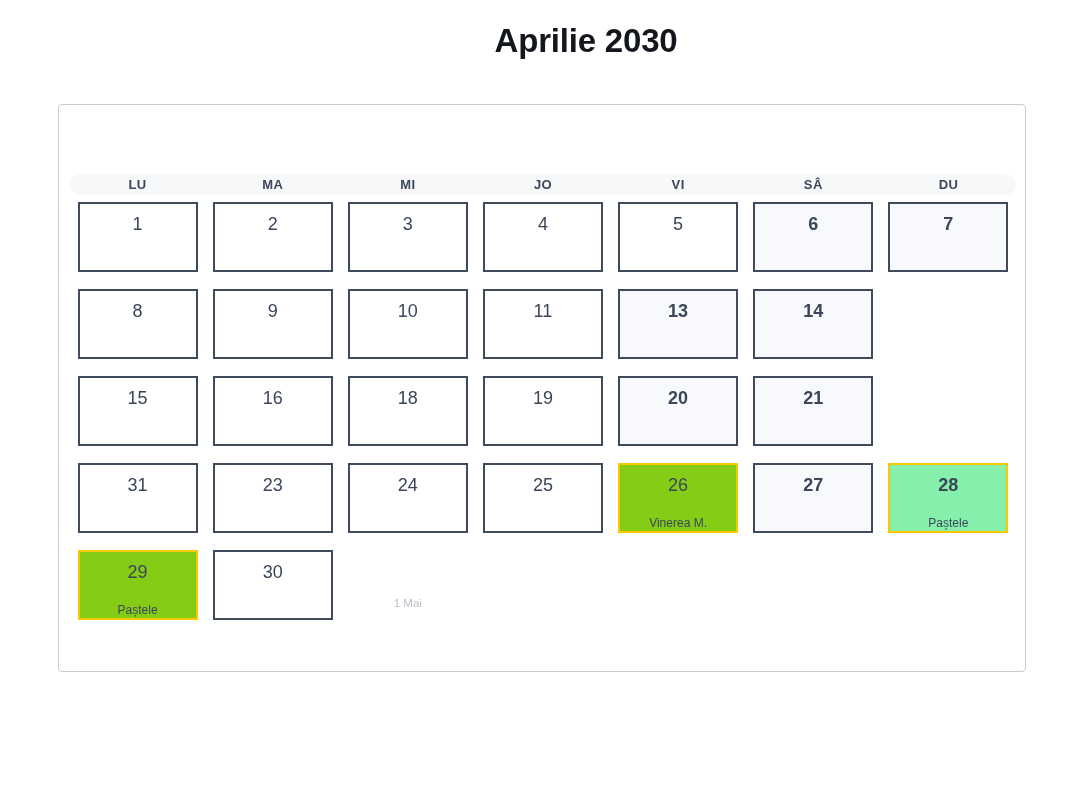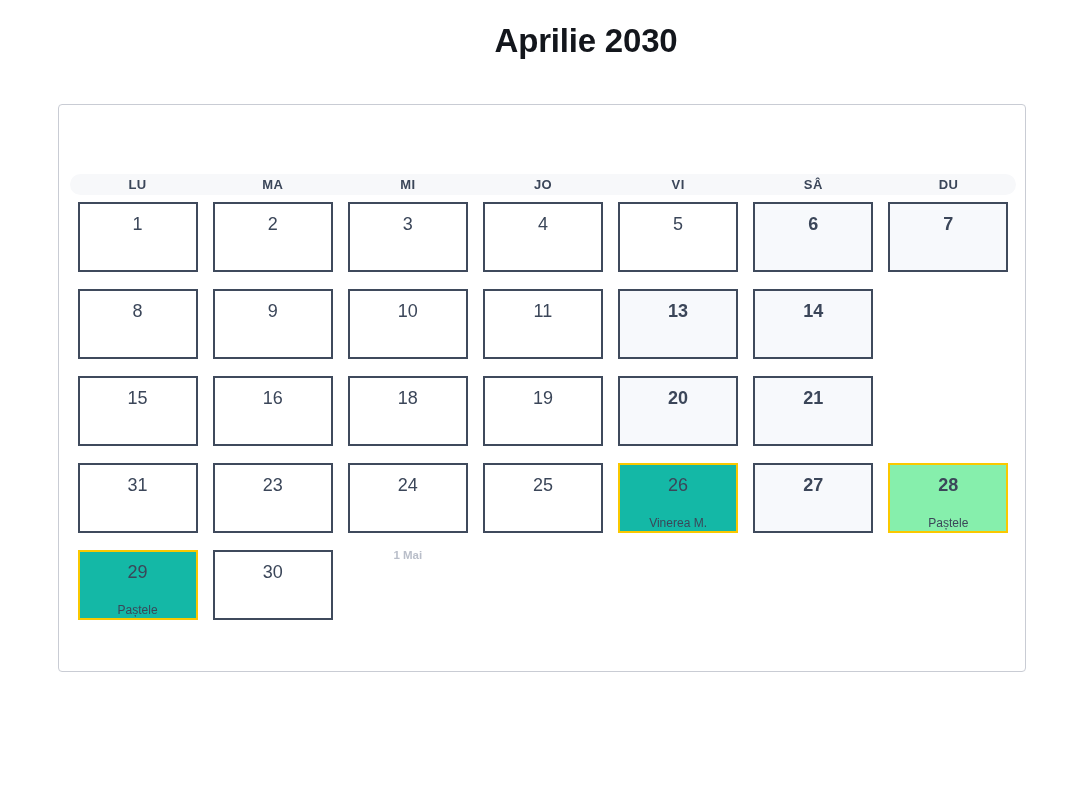--- a/index.html
+++ b/index.html
@@ -106,21 +106,21 @@
     padding-top: 11px;
   }
   .day-cell.weekend {
     background: #f7f9fc;
   }
   .day-cell.weekend .day-num {
     font-weight: bold;
   }
   .day-cell.holiday {
     border-color: #fac800;
-    background: #14b8a6;
+    background: #84cc16;
   }
   .day-cell.holiday.weekend {
     background: #86efac;
   }
   .day-num {
     font-size: 18px;
     line-height: 1;
     color: #3b4659;
     font-family: "Liberation Sans", sans-serif;
   }
@@ -131,26 +131,26 @@
     color: #3b4659;
     text-align: center;
     white-space: nowrap;
   }
 
   
   .day-slot.ghost {
     align-items: flex-start;
   }
   .ghost-label {
+    margin-top: 48px;
     font-size: 11.5px;
     line-height: 1;
     color: #b9bec9;
     text-align: center;
     white-space: nowrap;
-    font-weight: bold;
   }
   .day-slot.empty { }
 </style>
 </head>
 <body>
 
 <div class="page">
 
   <div class="cal-title">Aprilie 2030</div>
 

